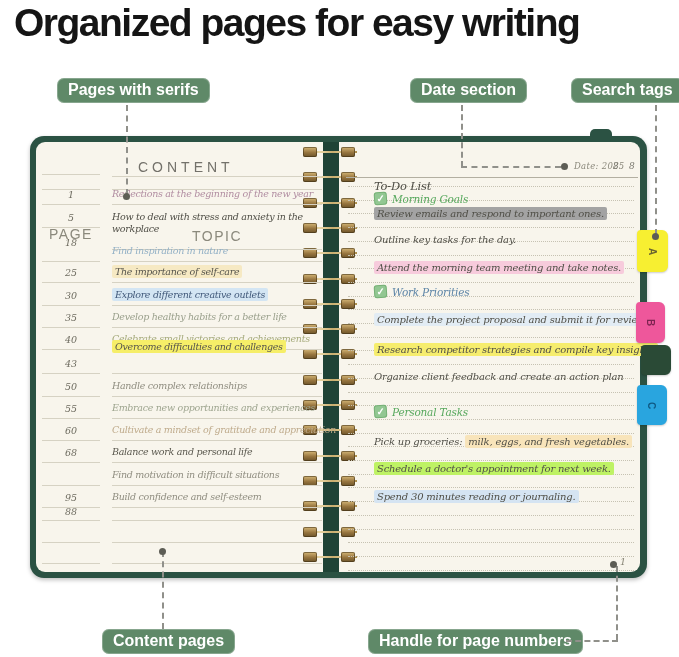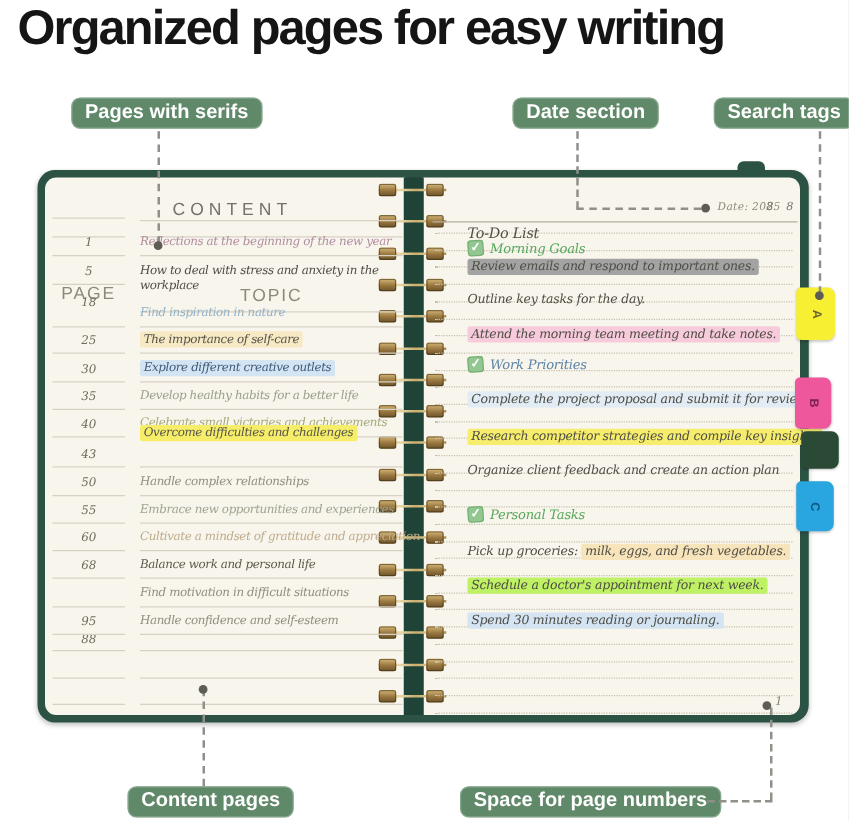--- a/index.html
+++ b/index.html
@@ -73,21 +73,21 @@
 </head>
 <body>
 
 <div id="main-title" class="abs">Organized pages for easy writing</div>
 
 <div class="abs badge" style="left:57px; top:78px;">Pages with serifs</div>
 <div class="abs badge" style="left:410px; top:78px;">Date section</div>
 <div class="abs badge" style="left:571px; top:78px;">Search tags</div>
 
 <div class="abs badge" style="left:102px; top:629px;">Content pages</div>
-<div class="abs badge" style="left:368px; top:629px;">Space for page numbers</div>
+<div class="abs badge" style="left:368px; top:629px;">Handle for page numbers</div>
 
 <div id="cover" class="abs"></div>
 <div id="pen-loop" class="abs"></div>
 <div id="left-page" class="abs page"></div>
 <div id="right-page" class="abs page"></div>
 <div id="spine" class="abs"></div>
 <div id="coils">
     <div class="coil-wire" style="top: 151px; position: absolute;"></div>
     <div class="coil-clip" style="left: 303px; top: 147px; position: absolute;"></div>
     <div class="coil-clip" style="left: 341px; top: 147px; position: absolute;"></div>
@@ -195,21 +195,21 @@
     <div class="rule" style="left: 112px; top: 440px; width: 210px; position: absolute;"></div>
     <div class="pnum hand" style="top: 446px; position: absolute;">68</div>
     <div class="topic hand" style="top: 446px; position: absolute;"><span style="color: rgb(90, 88, 78);">Balance work and personal life</span></div>
     <div class="rule" style="left: 42px; top: 462px; width: 58px; position: absolute;"></div>
     <div class="rule" style="left: 112px; top: 462px; width: 210px; position: absolute;"></div>
     <div class="pnum hand" style="top: 469px; position: absolute; margin-top: 36px;">88</div>
     <div class="topic hand" style="top: 469px; position: absolute;"><span style="color: rgb(144, 142, 129);">Find motivation in difficult situations</span></div>
     <div class="rule" style="left: 42px; top: 485px; width: 58px; position: absolute;"></div>
     <div class="rule" style="left: 112px; top: 485px; width: 210px; position: absolute;"></div>
     <div class="pnum hand" style="top: 491px; position: absolute;">95</div>
-    <div class="topic hand" style="top: 491px; position: absolute;"><span style="color: rgb(144, 142, 129);">Handle confidence and self-esteem</span></div>
+    <div class="topic hand" style="top: 491px; position: absolute;"><span style="color: rgb(144, 142, 129);">Build confidence and self-esteem</span></div>
     <div class="rule" style="left: 42px; top: 507px; width: 58px; position: absolute;"></div>
     <div class="rule" style="left: 112px; top: 507px; width: 210px; position: absolute;"></div>
     <div class="rule" style="left: 42px; top: 520px; width: 58px; position: absolute;"></div>
     <div class="rule" style="left: 112px; top: 520px; width: 210px; position: absolute;"></div>
     <div class="rule" style="left: 42px; top: 542px; width: 58px; position: absolute;"></div>
     <div class="rule" style="left: 112px; top: 542px; width: 210px; position: absolute;"></div>
     <div class="rule" style="left: 42px; top: 563px; width: 58px; position: absolute;"></div>
     <div class="rule" style="left: 112px; top: 563px; width: 210px; position: absolute;"></div>
   </div>
 

